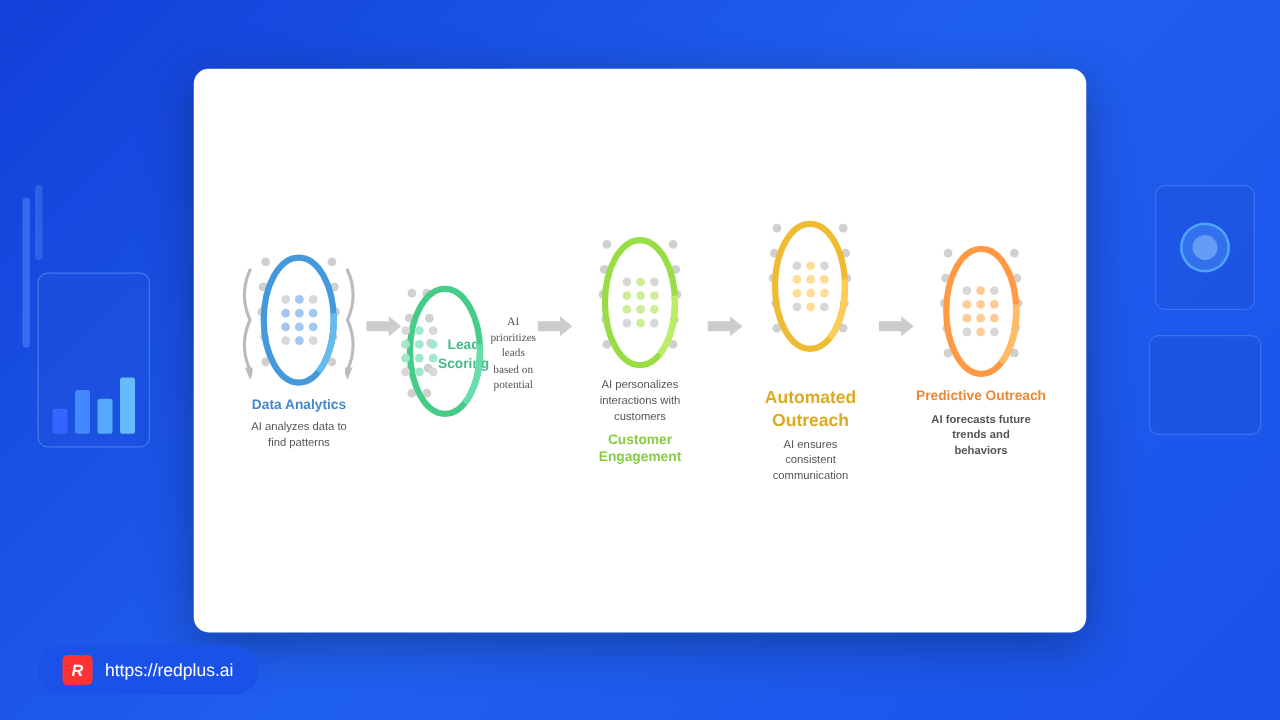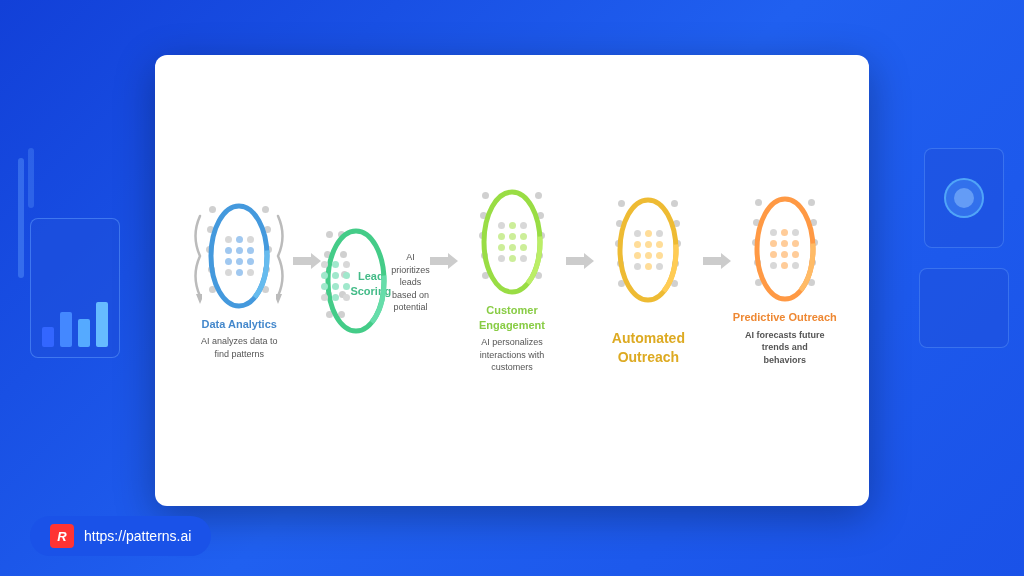--- a/index.html
+++ b/index.html
@@ -241,21 +241,21 @@
             <div style="width:7px;height:7px;border-radius:50%;background:#a0e8cc;"></div>
             <div style="width:7px;height:7px;border-radius:50%;background:#a0e8cc;"></div>
             <div style="width:7px;height:7px;border-radius:50%;background:#a0e8cc;"></div>
             <div style="width:7px;height:7px;border-radius:50%;background:#a0e8cc;"></div>
             <div style="width:7px;height:7px;border-radius:50%;background:#d8d8d8;"></div>
             <div style="width:7px;height:7px;border-radius:50%;background:#a0e8cc;"></div>
             <div style="width:7px;height:7px;border-radius:50%;background:#d8d8d8;"></div>
     </div>
   </div>
         <div style="font-size: 11px; font-weight: 700; text-align: center; margin-top: 6px; line-height: 1.3; color: rgb(68, 187, 136);">Lead Scoring</div>
-        <div style="font-size: 9px; color: rgb(85, 85, 85); text-align: center; margin-top: 4px; line-height: 1.4; max-width: 80px;">AI prioritizes leads based on potential</div>
+        <div style="font-size: 9px; color: rgb(85, 85, 85); text-align: center; margin-top: 4px; line-height: 1.4; max-width: 80px; font-family: Liberation Serif, serif;">AI prioritizes leads based on potential</div>
       </div>
       <div style="display: flex; align-items: center; margin-bottom: 40px; flex-shrink: 0;">
         <svg width="28" height="20" viewBox="0 0 28 20">
     <polygon points="0,6 18,6 18,2 28,10 18,18 18,14 0,14" fill="#cccccc"></polygon>
   </svg>
       </div>
       <div style="display: flex; flex-direction: column; align-items: center; flex: 1 1 0%; min-width: 0px;">
         <div style="position: relative; width: 70px; height: 110px; display: flex; align-items: center; justify-content: center;">
 
     <div style="position:absolute;width:7px;height:7px;border-radius:50%;background:#d0d0d0;top:5px;left:5px;"></div>
@@ -280,23 +280,23 @@
             <div style="width:7px;height:7px;border-radius:50%;background:#ccee99;"></div>
             <div style="width:7px;height:7px;border-radius:50%;background:#ccee99;"></div>
             <div style="width:7px;height:7px;border-radius:50%;background:#ccee99;"></div>
             <div style="width:7px;height:7px;border-radius:50%;background:#ccee99;"></div>
             <div style="width:7px;height:7px;border-radius:50%;background:#ccee99;"></div>
             <div style="width:7px;height:7px;border-radius:50%;background:#d8d8d8;"></div>
             <div style="width:7px;height:7px;border-radius:50%;background:#ccee99;"></div>
             <div style="width:7px;height:7px;border-radius:50%;background:#d8d8d8;"></div>
     </div>
   </div>
+        <div style="font-size: 9px; color: rgb(85, 85, 85); text-align: center; margin-top: 4px; line-height: 1.4; max-width: 80px;">AI personalizes interactions with customers</div>
         <div style="font-size: 11px; font-weight: 700; text-align: center; margin-top: 6px; line-height: 1.3; color: rgb(136, 204, 68);">Customer
 Engagement</div>
-        <div style="font-size: 9px; color: rgb(85, 85, 85); text-align: center; margin-top: 4px; line-height: 1.4; max-width: 80px;">AI personalizes interactions with customers</div>
       </div>
       <div style="display: flex; align-items: center; margin-bottom: 40px; flex-shrink: 0;">
         <svg width="28" height="20" viewBox="0 0 28 20">
     <polygon points="0,6 18,6 18,2 28,10 18,18 18,14 0,14" fill="#cccccc"></polygon>
   </svg>
       </div>
       <div style="display: flex; flex-direction: column; align-items: center; flex: 1 1 0%; min-width: 0px;">
         <div style="position: relative; width: 70px; height: 110px; display: flex; align-items: center; justify-content: center;">
 
     <div style="position:absolute;width:7px;height:7px;border-radius:50%;background:#d0d0d0;top:5px;left:5px;"></div>
@@ -323,20 +323,21 @@
             <div style="width:7px;height:7px;border-radius:50%;background:#ffdd99;"></div>
             <div style="width:7px;height:7px;border-radius:50%;background:#ffdd99;"></div>
             <div style="width:7px;height:7px;border-radius:50%;background:#ffdd99;"></div>
             <div style="width:7px;height:7px;border-radius:50%;background:#d8d8d8;"></div>
             <div style="width:7px;height:7px;border-radius:50%;background:#ffdd99;"></div>
             <div style="width:7px;height:7px;border-radius:50%;background:#d8d8d8;"></div>
     </div>
   </div>
         <div style="font-size: 14px; font-weight: 700; text-align: center; margin-top: 24px; line-height: 1.3; color: rgb(221, 170, 34);">Automated
 Outreach</div>
+        <div style="font-size: 9px; color: rgb(85, 85, 85); text-align: center; margin-top: 4px; line-height: 1.4; max-width: 80px;">AI ensures consistent communication</div>
       </div>
       <div style="display: flex; align-items: center; margin-bottom: 40px; flex-shrink: 0;">
         <svg width="28" height="20" viewBox="0 0 28 20">
     <polygon points="0,6 18,6 18,2 28,10 18,18 18,14 0,14" fill="#cccccc"></polygon>
   </svg>
       </div>
       <div style="display: flex; flex-direction: column; align-items: center; flex: 1 1 0%; min-width: 0px;">
         <div style="position: relative; width: 70px; height: 110px; display: flex; align-items: center; justify-content: center;">
 
     <div style="position:absolute;width:7px;height:7px;border-radius:50%;background:#d0d0d0;top:5px;left:5px;"></div>
@@ -372,14 +373,14 @@
 Outreach</div>
         <div style="font-size: 9px; color: rgb(85, 85, 85); text-align: center; margin-top: 4px; line-height: 1.4; max-width: 80px; font-weight: bold;">AI forecasts future trends and behaviors</div>
       </div>
     </div>
 </div>
 
 <div class="bottom-bar">
   <div class="redplus-icon">
     <span style="font-style:italic;font-size:13px;">R</span>
   </div>
-  <span class="bottom-url">https://patterns.ai</span>
+  <span class="bottom-url">https://redplus.ai</span>
 </div>
 
 </body></html>

